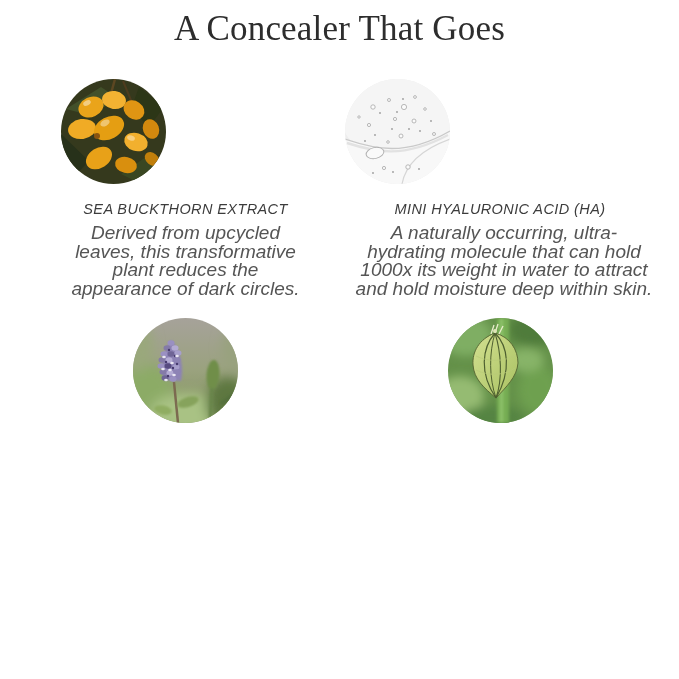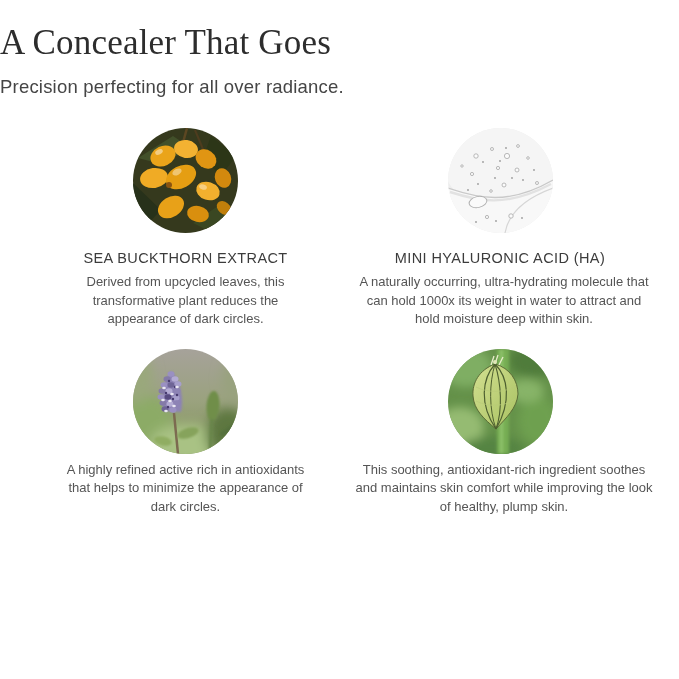--- a/index.html
+++ b/index.html
@@ -1,59 +1,58 @@
 <!DOCTYPE html>
 <html><head>
 <meta charset="utf-8">
 <style>
   * { margin:0; padding:0; box-sizing:border-box; }
   html,body { background:#ffffff; }
   .page {
     width:679px; height:679px; background:#ffffff; overflow:hidden;
     font-family:"Liberation Sans", sans-serif; color:#2d2d2d;
   }
-  .header { padding-top:22px; text-align:left; }
+  .header { padding-top:8px; text-align:center; }
   .title {
     font-family:"Liberation Serif", serif; font-weight:400;
     font-size:35px; line-height:41px; color:#2d2d2d; letter-spacing:0.2px;
   }
   .subtitle {
     margin-top:13px; font-size:18.5px; font-weight:400; color:#454545; letter-spacing:0.2px;
   }
   .grid {
     margin-top:30px;
     display:grid; grid-template-columns:339px 340px; row-gap:20px;
     justify-items:center;
   }
-  .card { display:flex; flex-direction:column; align-items:center; text-align:center; }
+  .card { display:flex; flex-direction:column; text-align:center;font-style:italic; }
   .card.col-left  { transform:translateX(16px); }
   .card.col-right { transform:translateX(-9px); }
   .circle-photo {
     width:105px; height:105px; border-radius:50%; overflow:hidden; flex:0 0 auto;
   }
   .circle-photo svg { display:block; }
   .ingredient-name {
     margin-top:17px; font-size:14.5px; font-weight:400; color:#3c3c3c; letter-spacing:0.4px;
   }
   .ingredient-desc {
-    margin-top:7px; font-size:13px; line-height:18.5px; color:#555555;
+    margin-top:7px; font-size:19px; line-height:18.5px; color:#555555;
   }
   .desc-narrow { max-width:250px; }
   .desc-wide   { max-width:302px;margin-left:8px; }
 </style>
 </head>
 <body>
 
 <div class="page">
 
   <div class="header">
     <div class="title">
       <div>A Concealer That Goes</div>
     </div>
-    <div class="subtitle">Precision perfecting for all over radiance.</div>
   </div>
 
   <div class="grid">
 
     <div class="card col-left">
       <div class="circle-photo">
         <svg viewBox="0 0 105 105" width="105" height="105">
           <rect width="105" height="105" fill="#35391d"></rect>
           <path d="M5,30 L40,8 L58,20 L28,36 Z" fill="#42502a"></path>
           <path d="M78,8 L103,28 L88,48 L70,30 Z" fill="#2c3617"></path>
@@ -193,21 +192,20 @@
             <ellipse cx="33" cy="62" rx="1.8" ry="1.2"></ellipse>
               <ellipse cx="41" cy="57" rx="1.8" ry="1.2"></ellipse>
             <ellipse cx="44" cy="38" rx="1.8" ry="1.2"></ellipse>
           </g>
           <g filter="url(#lb1)">
             <ellipse cx="55" cy="84" rx="11" ry="5" fill="#86a35c" transform="rotate(-18 55 84)"></ellipse>
             <ellipse cx="30" cy="92" rx="9" ry="4.5" fill="#90ad62" transform="rotate(12 30 92)"></ellipse>
           </g>
         </svg>
       </div>
-      <div class="ingredient-desc desc-narrow">A highly refined active rich in antioxidants that helps to minimize the appearance of dark circles.</div>
     </div>
 
     <div class="card col-right">
       <div class="circle-photo">
         <svg viewBox="0 0 105 105" width="105" height="105">
           <defs>
             <filter id="gb5" x="-50%" y="-50%" width="200%" height="200%">
                 <feGaussianBlur stdDeviation="5"></feGaussianBlur>
               </filter>
             <filter id="gb2" x="-50%" y="-50%" width="200%" height="200%">
@@ -235,17 +233,16 @@
           <path d="M47,15 C34,30 31,55 48,80" fill="none" stroke="#4e6030" stroke-width="1.2"></path>
           <path d="M47,15 C41,35 41,60 48,80" fill="none" stroke="#4e6030" stroke-width="1"></path>
           <path d="M47,15 C53,34 55,60 48,80" fill="none" stroke="#4e6030" stroke-width="1.1"></path>
           <path d="M47,15 C60,28 64,52 48,80" fill="none" stroke="#4e6030" stroke-width="1.2"></path>
           <path d="M28,38 C40,44 56,44 68,37" fill="none" stroke="#b9cb78" stroke-width="0.7"></path>
           <path d="M28,52 C40,58 56,58 67,50" fill="none" stroke="#b9cb78" stroke-width="0.7"></path>
           <path d="M43,16 L46,7 M47,15 L50,6 M51,16 L55,8" stroke="#e9edcb" stroke-width="1.3" fill="none"></path>
           <circle cx="47" cy="13" r="2" fill="#dfe6b8"></circle>
         </svg>
       </div>
-      <div class="ingredient-desc desc-wide">This soothing, antioxidant-rich ingredient soothes and maintains skin comfort while improving the look of healthy, plump skin.</div>
     </div>
 
   </div>
 </div>
 
 </body></html>

